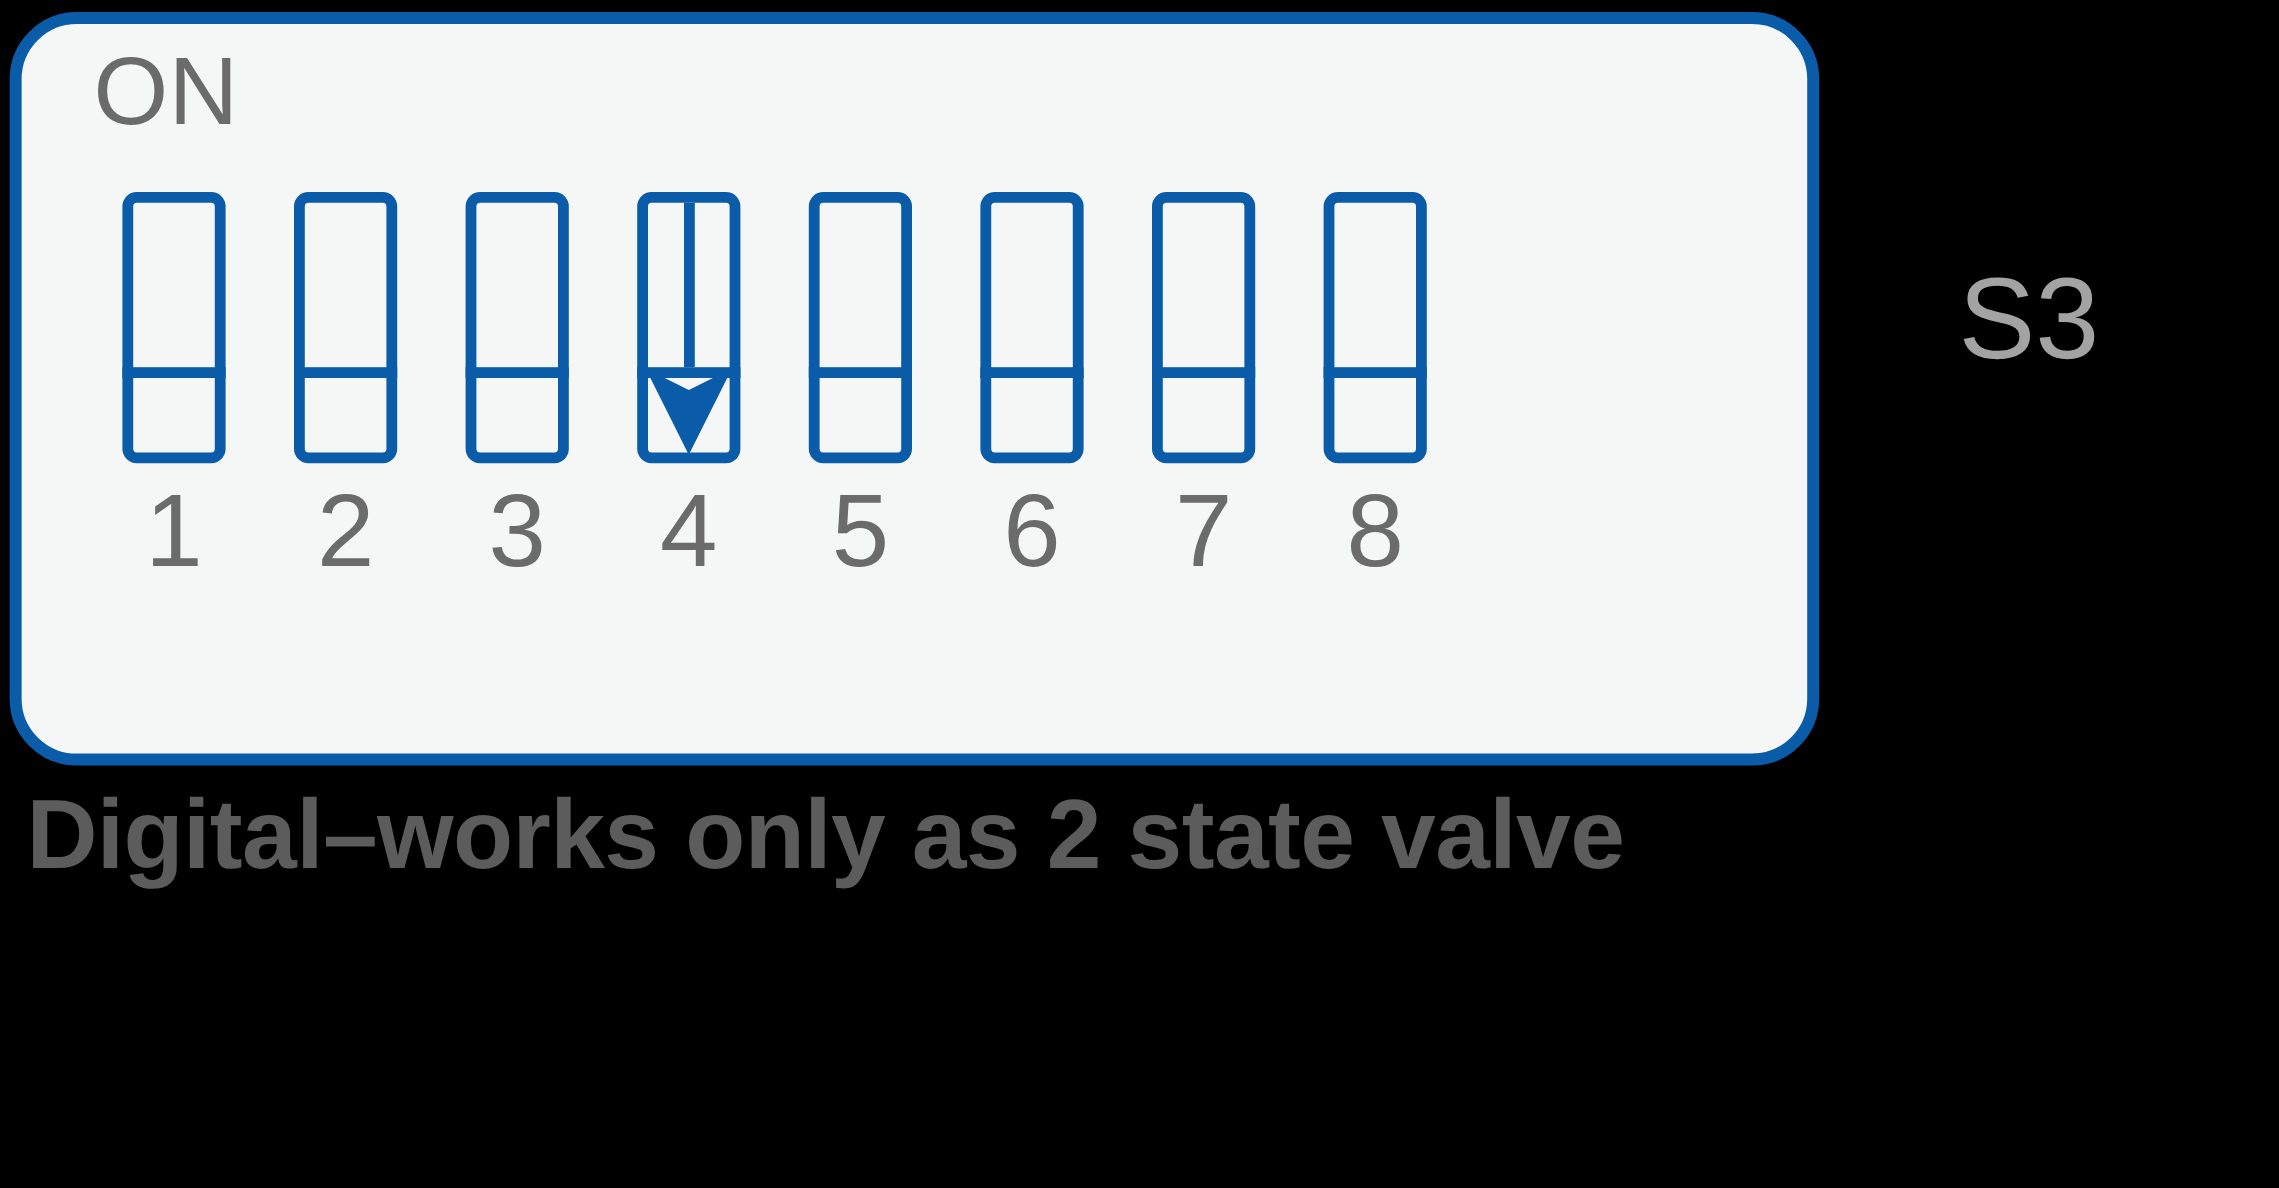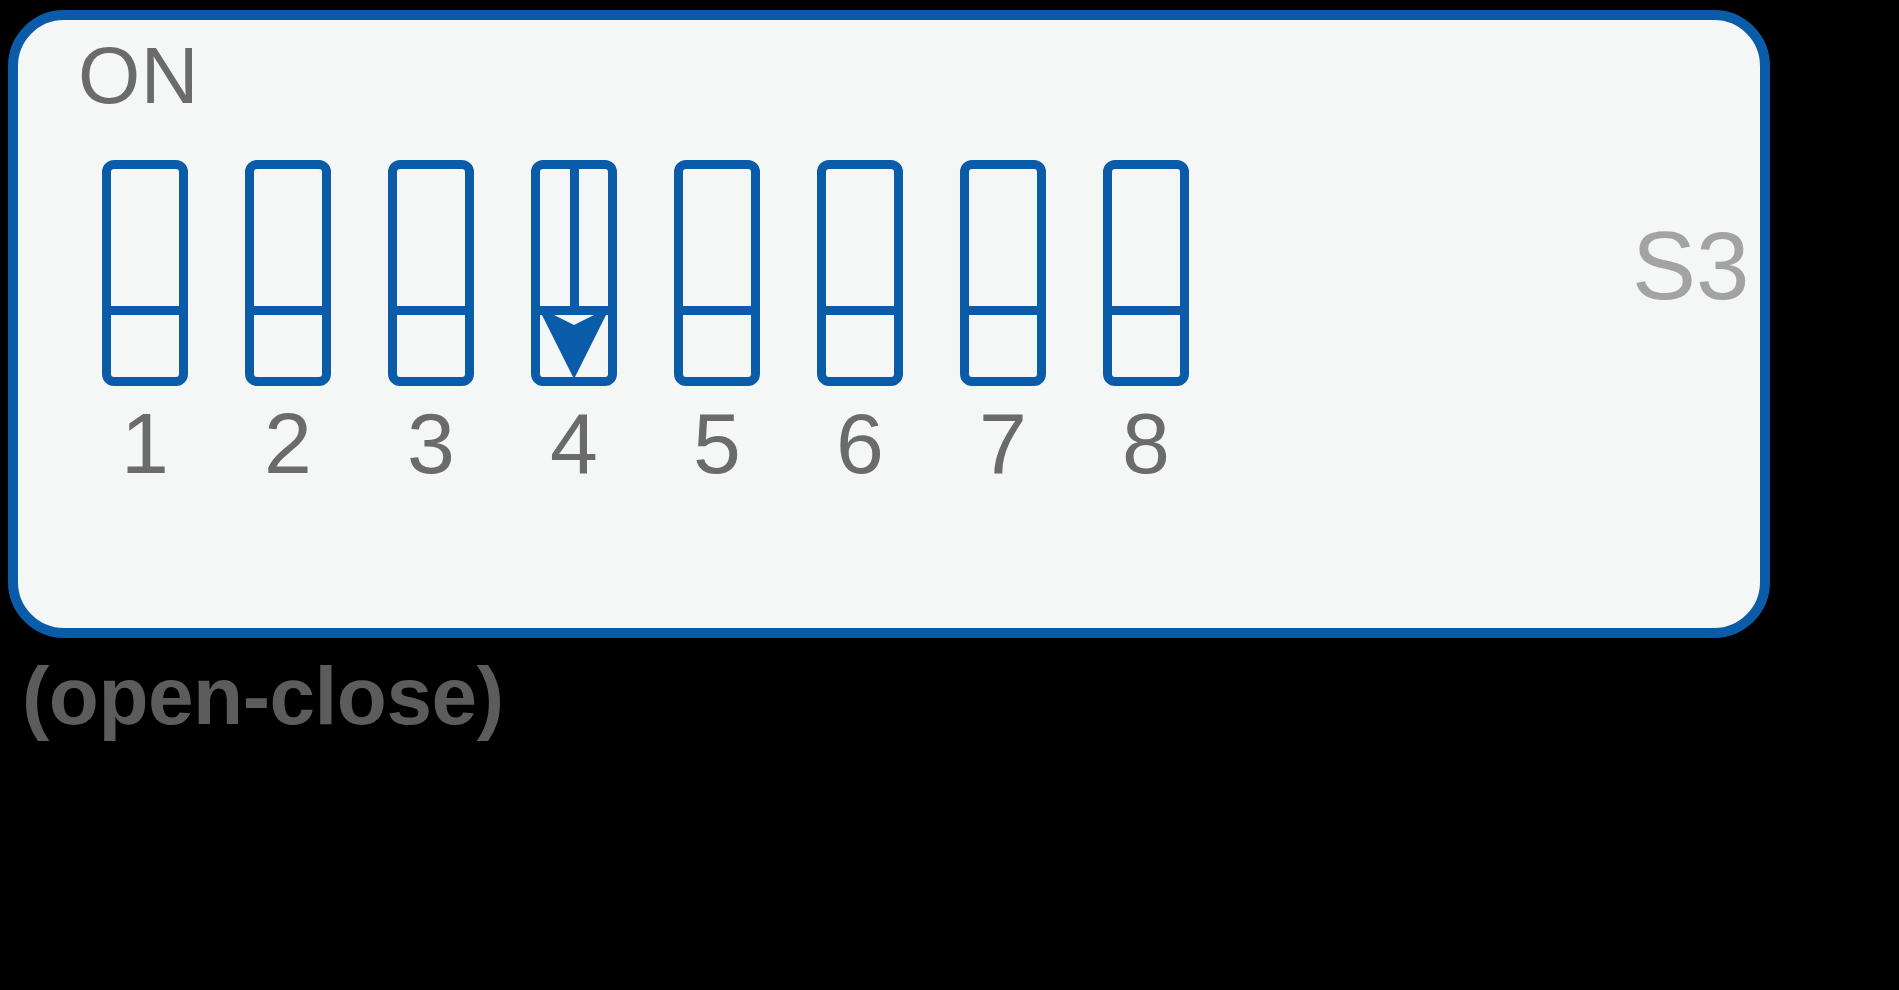--- a/index.html
+++ b/index.html
@@ -15,21 +15,21 @@
     overflow: hidden;
     font-family: "Liberation Sans", "DejaVu Sans", sans-serif;
     -webkit-font-smoothing: antialiased;
   }
 
   
   #dip-package {
     position: absolute;
     left: 8px;
     top: 10px;
-    width: 1762px;
+    width: 1508px;
     height: 628px;
     box-sizing: border-box;
     background: #F5F6F6;
     border: 10px solid #0B5CA8;
     border-radius: 56px;
   }
 
   #on-label {
     position: absolute;
     left: 60px;
@@ -206,14 +206,14 @@
       </div>
       <div class="switch-number">8</div>
     </div>
 
   </div>
 </div>
 
 <div id="designator">S3</div>
 
 <div id="caption">
-  <span class="caption-line">(open-close)</span>
+  <span class="caption-line">Digital–works only as 2 state valve</span>
 </div>
 
 </body></html>

